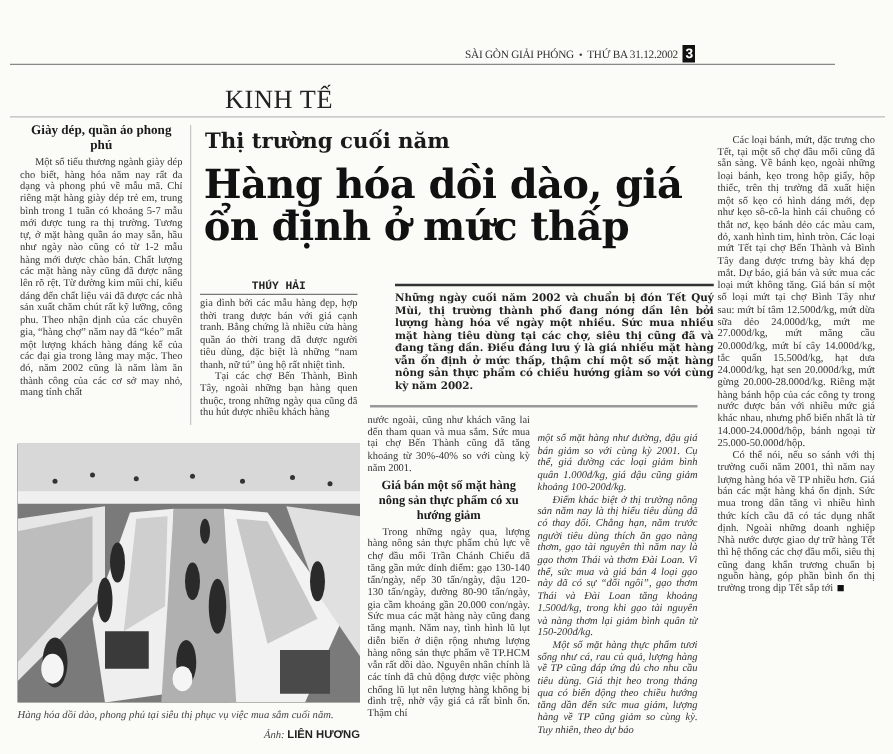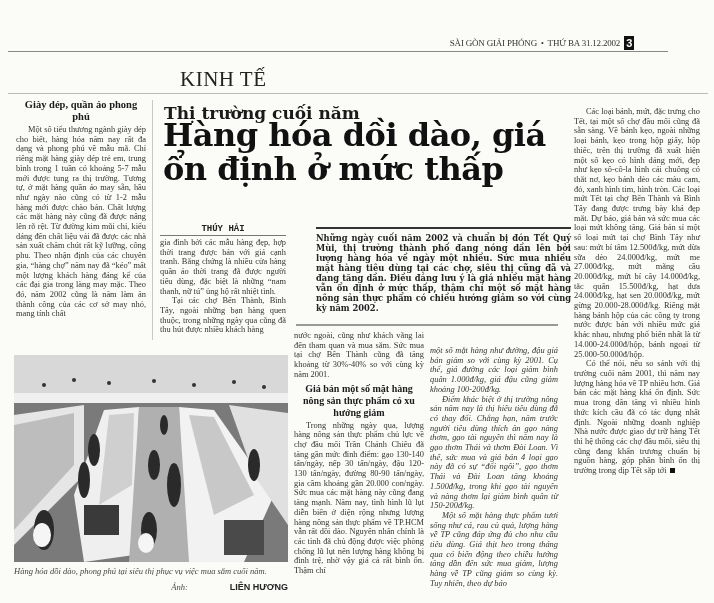--- a/index.html
+++ b/index.html
@@ -2,53 +2,53 @@
 <html><head>
 <meta charset="utf-8">
 <style>
   html, body { margin: 0; padding: 0; background: #fbfbf8; }
   body { width: 714px; height: 603px; position: relative; overflow: hidden;
          font-family: "DejaVu Serif", serif; color: #1d1d1d; }
   .abs { position: absolute; }
   .hline { position: absolute; background: #9a9a9a; height: 1px; }
 
   .masthead { left: 372px; top: 36px; width: 340px; height: 14px;
-              display: flex; align-items: center; justify-content: center; gap: 4px;
+              display: flex; align-items: center; justify-content: flex-start; gap: 4px;
               font-family: "Liberation Serif", serif; font-size: 9px; letter-spacing: -0.2px; color: #333; }
   .masthead .dot { font-size: 8px; }
   .page-num { background: #111; color: #fff; font-weight: bold; font-size: 11px;
               width: 10px; height: 14px; display: inline-flex; align-items: center; justify-content: center;
               font-family: "Liberation Sans", sans-serif; }
   .section { left: 180px; top: 67px; font-family: "Liberation Serif", serif; font-size: 21px;
              letter-spacing: 0.5px; color: #222; }
 
   .col { position: absolute; font-family: "Liberation Serif", serif; font-size: 8.4px; line-height: 9.7px;
          text-align: justify; color: #333; }
   .col p { margin: 0; text-indent: 12px; }
   .col p.noind { text-indent: 0; }
   .subhead { font-family: "Liberation Serif", serif; font-weight: bold; text-align: center;
              color: #1a1a1a; margin: 0; }
 
   .kicker { left: 164px; top: 103px; font-family: "DejaVu Serif", serif; font-weight: bold;
             font-size: 17px; color: #1a1a1a; }
-  .headline { left: 163px; top: 118px; width: 400px; font-family: "DejaVu Serif", serif; font-weight: bold;
+  .headline { left: 163px; top: 130px; width: 400px; font-family: "DejaVu Serif", serif; font-weight: bold;
               font-size: 32px; line-height: 34px; color: #111; letter-spacing: -0.5px; }
   .byline { left: 160px; top: 224px; width: 126px; text-align: center; font-family: Liberation Mono, monospace;
             font-weight: bold; font-size: 9px; color: #222; border-bottom: 1px solid #777; padding-bottom: 1px; }
 
   .lead { left: 316px; top: 227px; width: 255px; font-family: "DejaVu Serif", serif; font-weight: bold;
           font-size: 8.3px; line-height: 10px; text-align: justify; color: #222; padding-top: 4px;
           border-top: 2px solid #333; }
 
   .photo { left: 14px; top: 355px; width: 274px; height: 207px; background: #6d6d6d; overflow: hidden; }
   .caption { left: 14px; top: 566px; width: 274px; font-family: "Liberation Serif", serif; font-style: italic;
              font-size: 8.5px; line-height: 10px; color: #444; }
   .credit { position: absolute; right: 0; bottom: 0; font-style: normal; }
   .credit .lbl { font-style: italic; }
-  .credit .nm { font-family: "Liberation Sans", sans-serif; font-weight: bold; font-size: 9px; color: #222; margin-left: 40px; }
+  .credit .nm { font-family: "Liberation Sans", sans-serif; font-weight: bold; font-size: 9px; color: #222; }
   .end-mark { display: inline-block; width: 5px; height: 5px; background: #111; margin-left: 3px; }
   .vrule { position: absolute; width: 1px; background: #c8c8c8; }
 </style>
 </head>
 <body>
 
 <div class="hline" style="left:8px; top:51px; width:660px; background:#888;"></div>
 <div class="hline" style="left:8px; top:93px; width:700px; background:#bbb;"></div>
 
 <div class="abs masthead">

